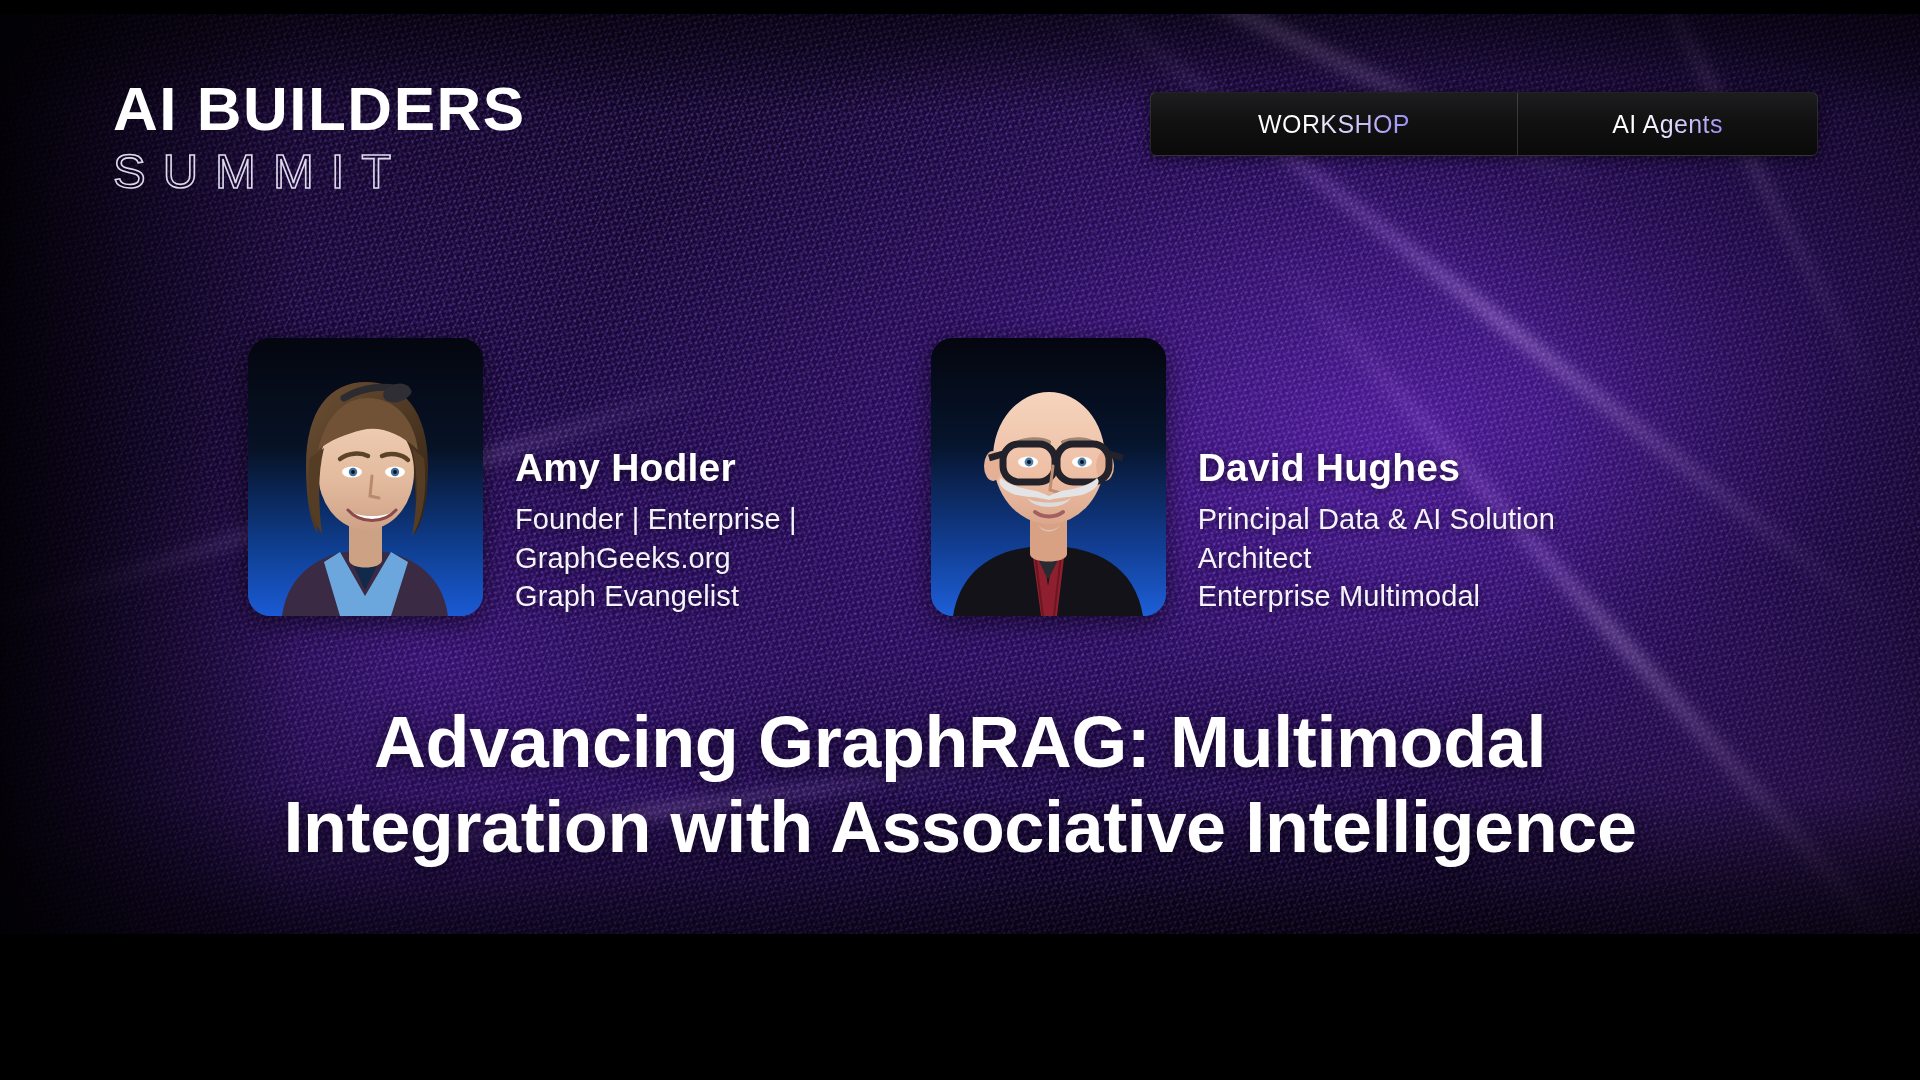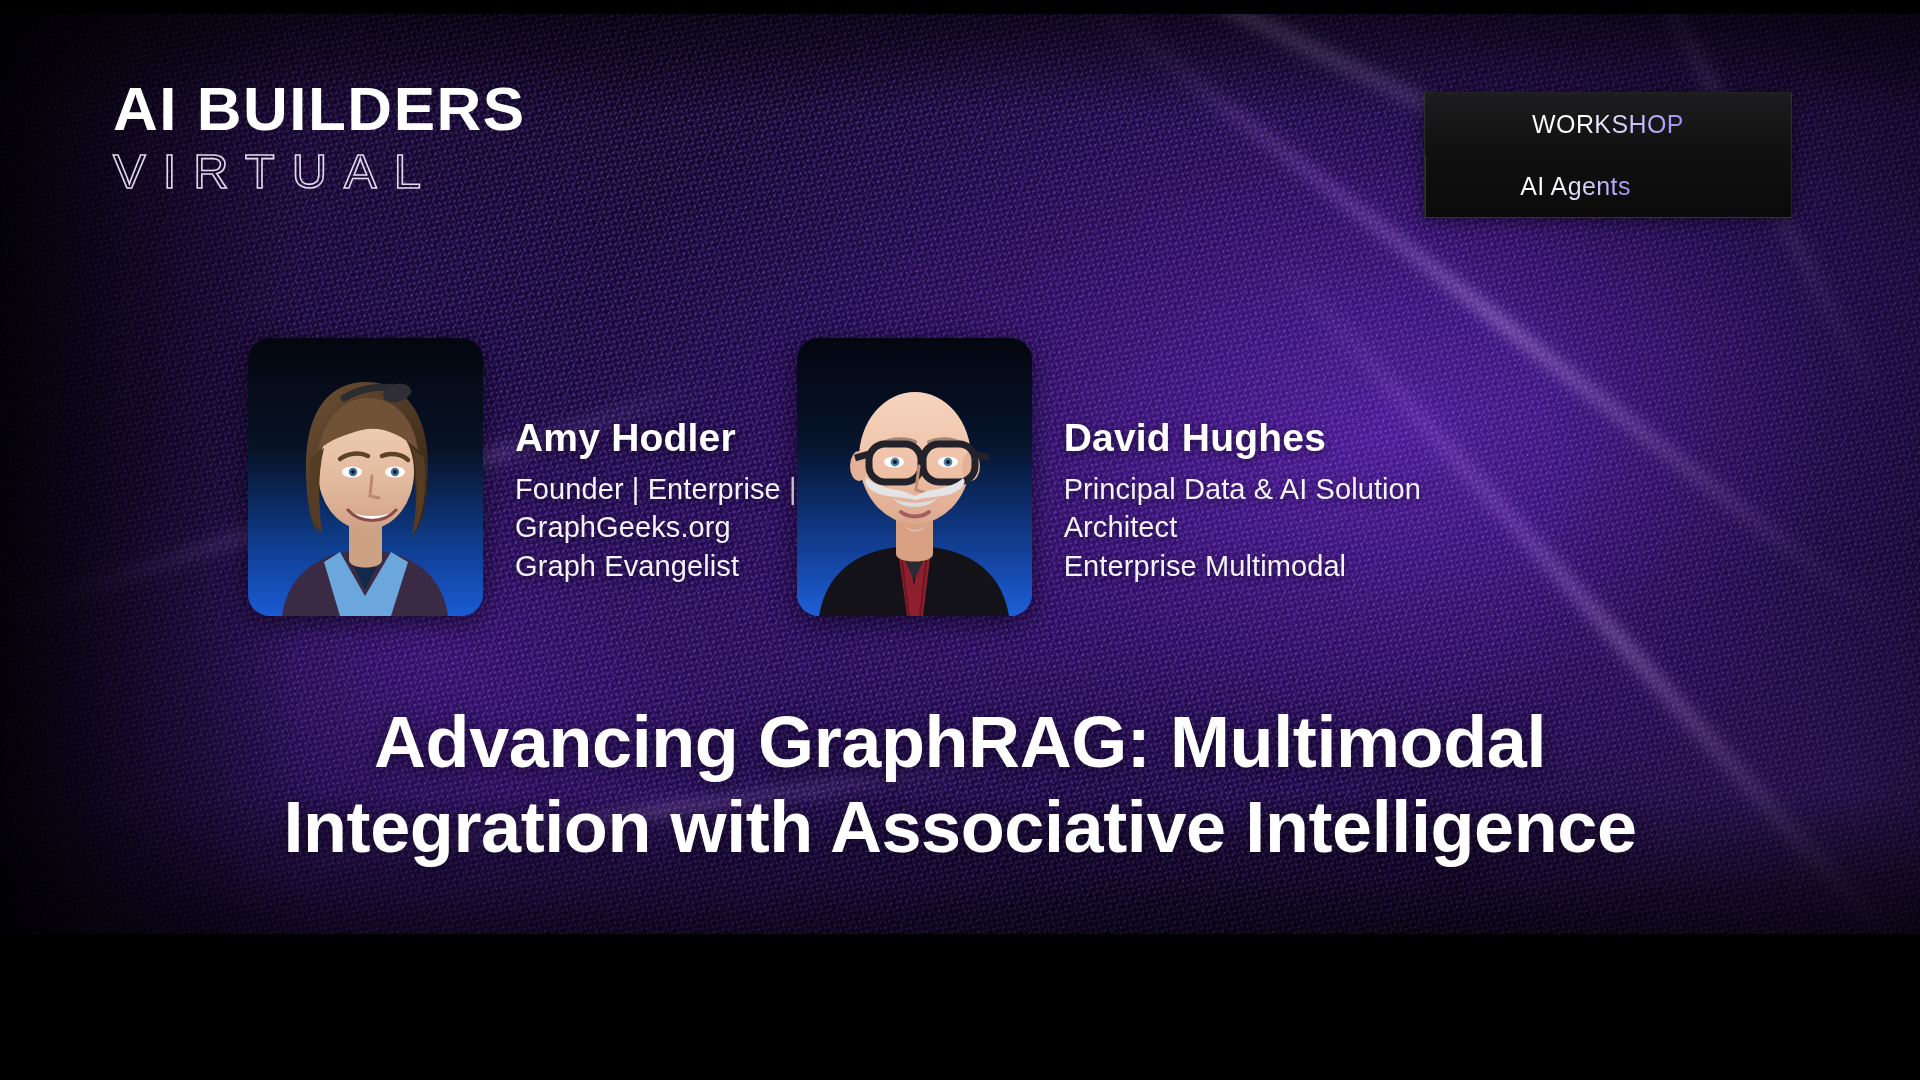--- a/index.html
+++ b/index.html
@@ -114,28 +114,27 @@
     font-size:49px; letter-spacing:17px; line-height:1.0;
     font-family:"Liberation Sans", sans-serif; font-weight:400;
     color:transparent;
     -webkit-text-stroke:1.6px #e9e4f5;
     text-stroke:1.6px #e9e4f5;
     opacity:.95;
   }
 
   
   #topnav {
-    position:absolute; right:128px; top:92px; z-index:20;
+    position:absolute; right:102px; top:92px; z-index:20;
     display:flex;
-    border-radius:0;
+    border-radius:6px;
     overflow:hidden;
     background:linear-gradient(180deg, #1d1d1f 0%, #111112 45%, #0a0a0b 100%);
     border:1px solid rgba(255,255,255,0.10);
     box-shadow:0 2px 14px rgba(0,0,0,0.55);
-    flex-direction:column;
   }
   .nav-btn {
     display:flex; align-items:center; justify-content:center;
     height:62px; padding:0 28px;
     font-size:25px; font-weight:400; letter-spacing:.4px;
     white-space:nowrap;
     background:transparent;
     cursor:pointer;
     background-image:linear-gradient(100deg, #ffffff 0%, #ffffff 42%, #9a8cf5 70%, #5b35e8 100%);
     -webkit-background-clip:text; background-clip:text;
@@ -143,24 +142,24 @@
   }
   .nav-btn.first { width:366px; }
   .nav-btn.second { width:300px; border-left:1px solid rgba(255,255,255,0.16); }
 
   
   #speakers {
     position:absolute; left:0; right:0; top:338px; z-index:20;
     display:flex; justify-content:flex-start; gap:0;
   }
   .speaker {
-    display:flex; align-items:center; gap:32px;
+    display:flex; align-items:flex-end; gap:32px;
   }
   .speaker.s1 { margin-left:248px; }
-  .speaker.s2 { }
+  .speaker.s2 { margin-left:134px; }
 
   .avatar {
     position:relative;
     width:235px; height:278px;
     border-radius:22px;
     overflow:hidden;
     flex:0 0 auto;
     box-shadow:0 6px 26px rgba(0,0,0,0.55);
   }
   .avatar .photo-bg {
@@ -232,21 +231,21 @@
   <div class="crest c4"></div>
   <div class="crest c5"></div>
   <div class="crest c6"></div>
   <div class="left-fade"></div>
   <div class="vignette"></div>
   <div class="top-bar-black"></div>
   <div class="bottom-bar-black"></div>
 
   <div id="logo">
     <div class="logo-main">AI BUILDERS</div>
-    <div class="logo-sub">VIRTUAL</div>
+    <div class="logo-sub">SUMMIT</div>
   </div>
 
   <div id="topnav">
     <div class="nav-btn first">WORKSHOP</div>
     <div class="nav-btn second">AI Agents</div>
   </div>
 
   <div id="speakers">
 
     <div class="speaker s1">

